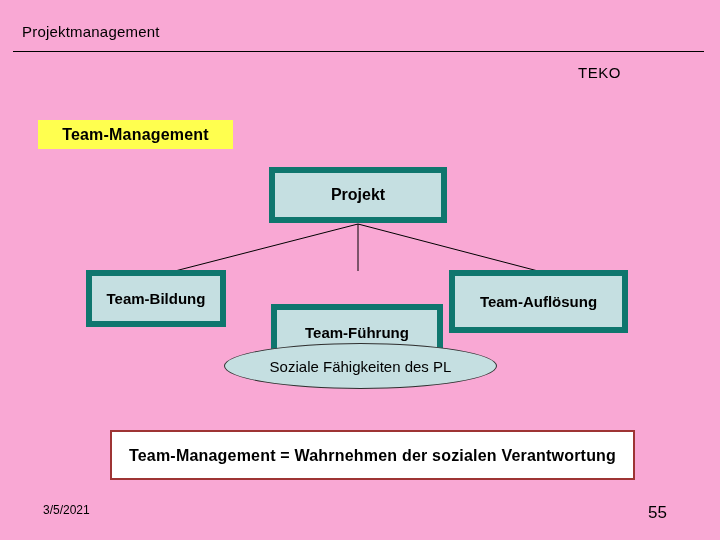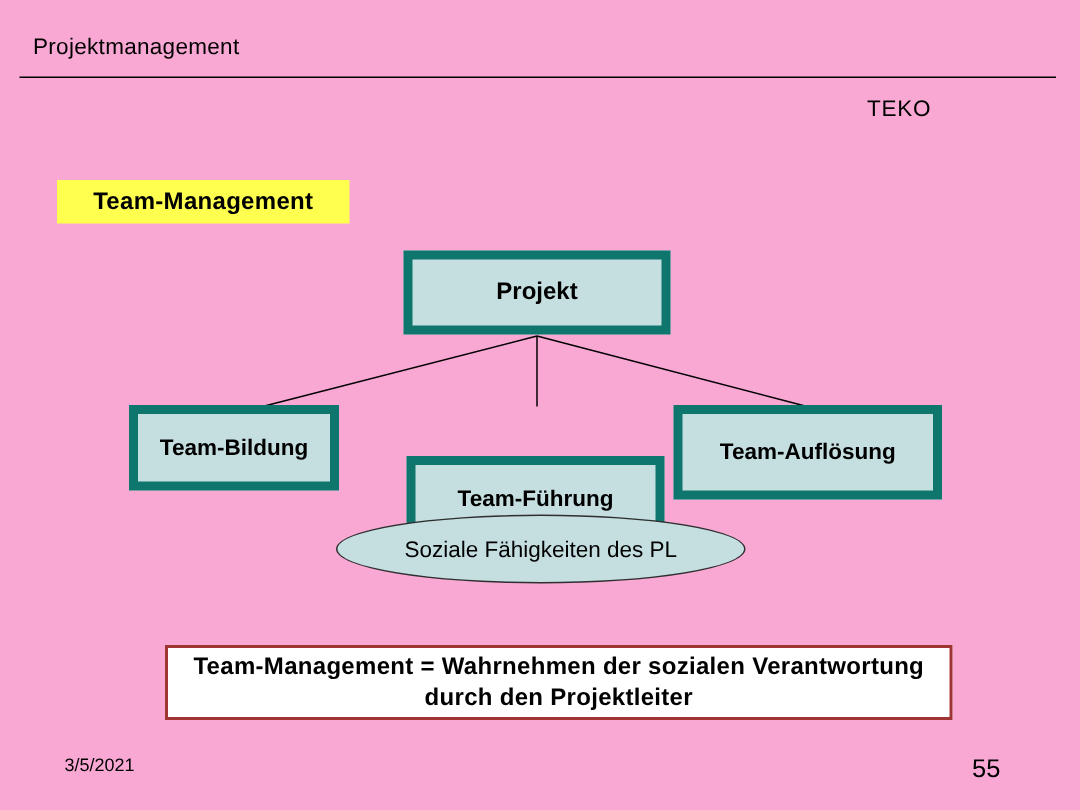--- a/index.html
+++ b/index.html
@@ -94,19 +94,18 @@
 
   <div class="node node-root">Projekt</div>
   <div class="node node-child1">Team-Bildung</div>
   <div class="node node-child2">Team-Führung</div>
   <div class="node node-child3">Team-Auflösung</div>
 
   <div class="ellipse">Soziale Fähigkeiten des PL</div>
 
   <div class="note">
     <span>Team-Management = Wahrnehmen der sozialen Verantwortung</span>
-    <span>durch den Projektleiter</span>
   </div>
 
   <div class="footer-date">3/5/2021</div>
   <div class="footer-page">55</div>
 
 </div>
 
 </body></html>

